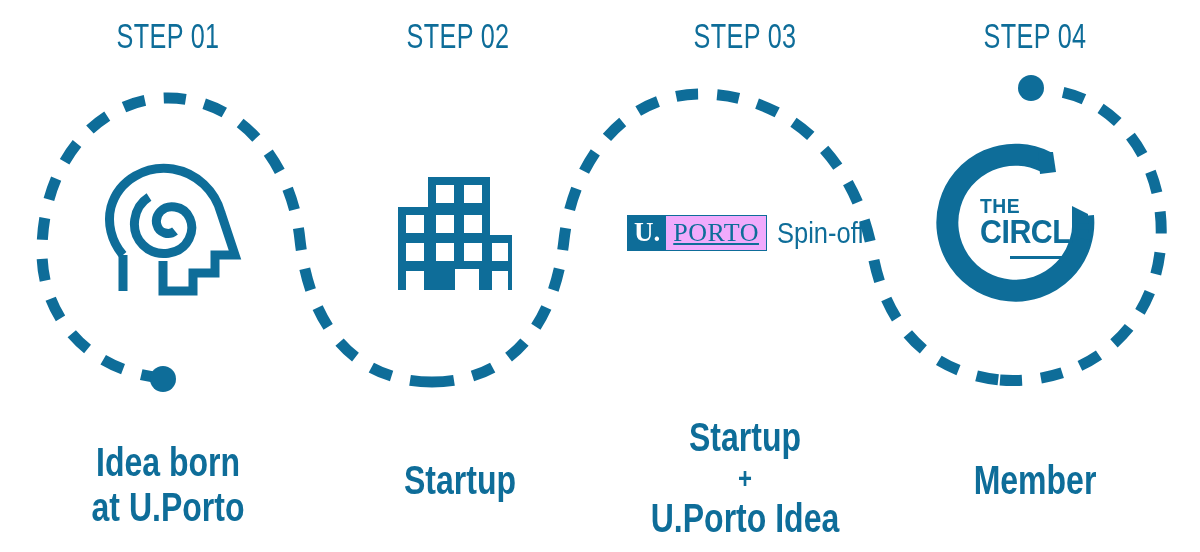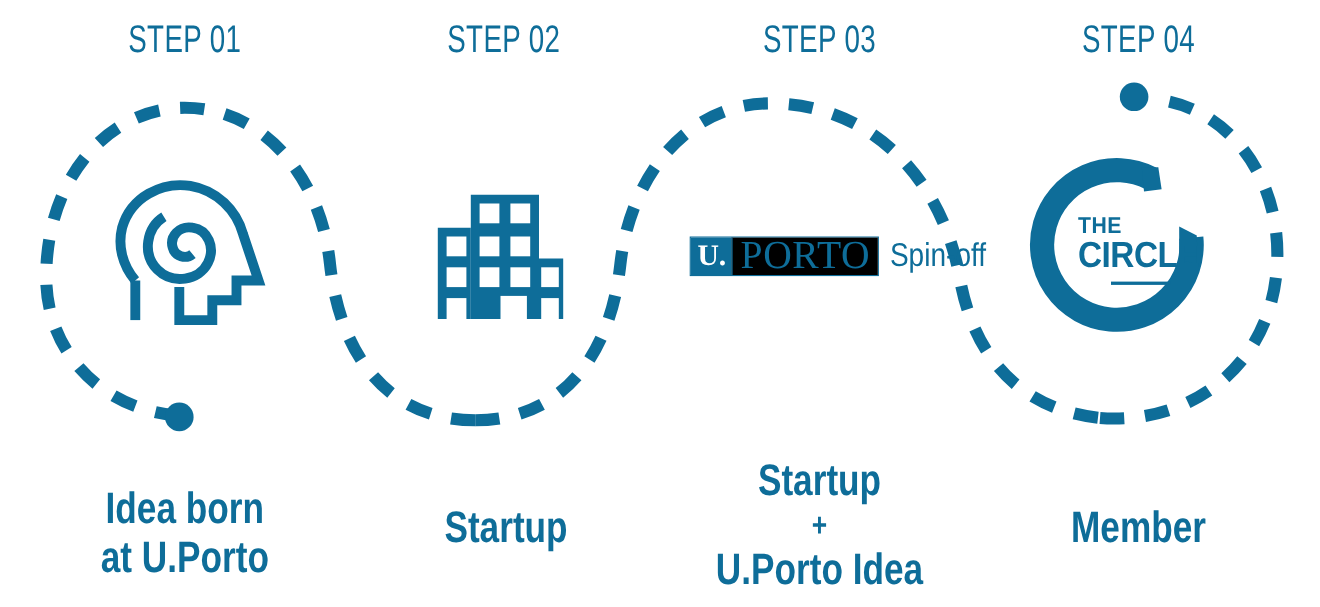--- a/index.html
+++ b/index.html
@@ -75,27 +75,28 @@
     color: #ffffff;
     font-family: "Liberation Serif", serif;
     font-size: 27px;
     font-weight: bold;
     line-height: 33px;
     padding: 0 5px 0 6px;
     letter-spacing: 0px;
   }
   #uporto-porto {
     color: #0e6d99;
-    background: #000000;
+    background: #f0abfc;
     font-family: "Liberation Serif", serif;
-    font-size: 36px;
+    font-size: 26px;
     line-height: 33px;
     padding: 0 7px 0 7px;
     border-left: 1.5px solid #0e6d99;
     letter-spacing: 0.5px;
+    text-decoration: underline;
   }
   #uporto-spinoff {
     color: #0e6d99;
     font-family: "Liberation Sans Narrow", "Liberation Sans", sans-serif;
     font-size: 30px;
     margin-left: 10px;
     transform: scaleX(0.85);
     transform-origin: left center;
     white-space: nowrap;
   }

